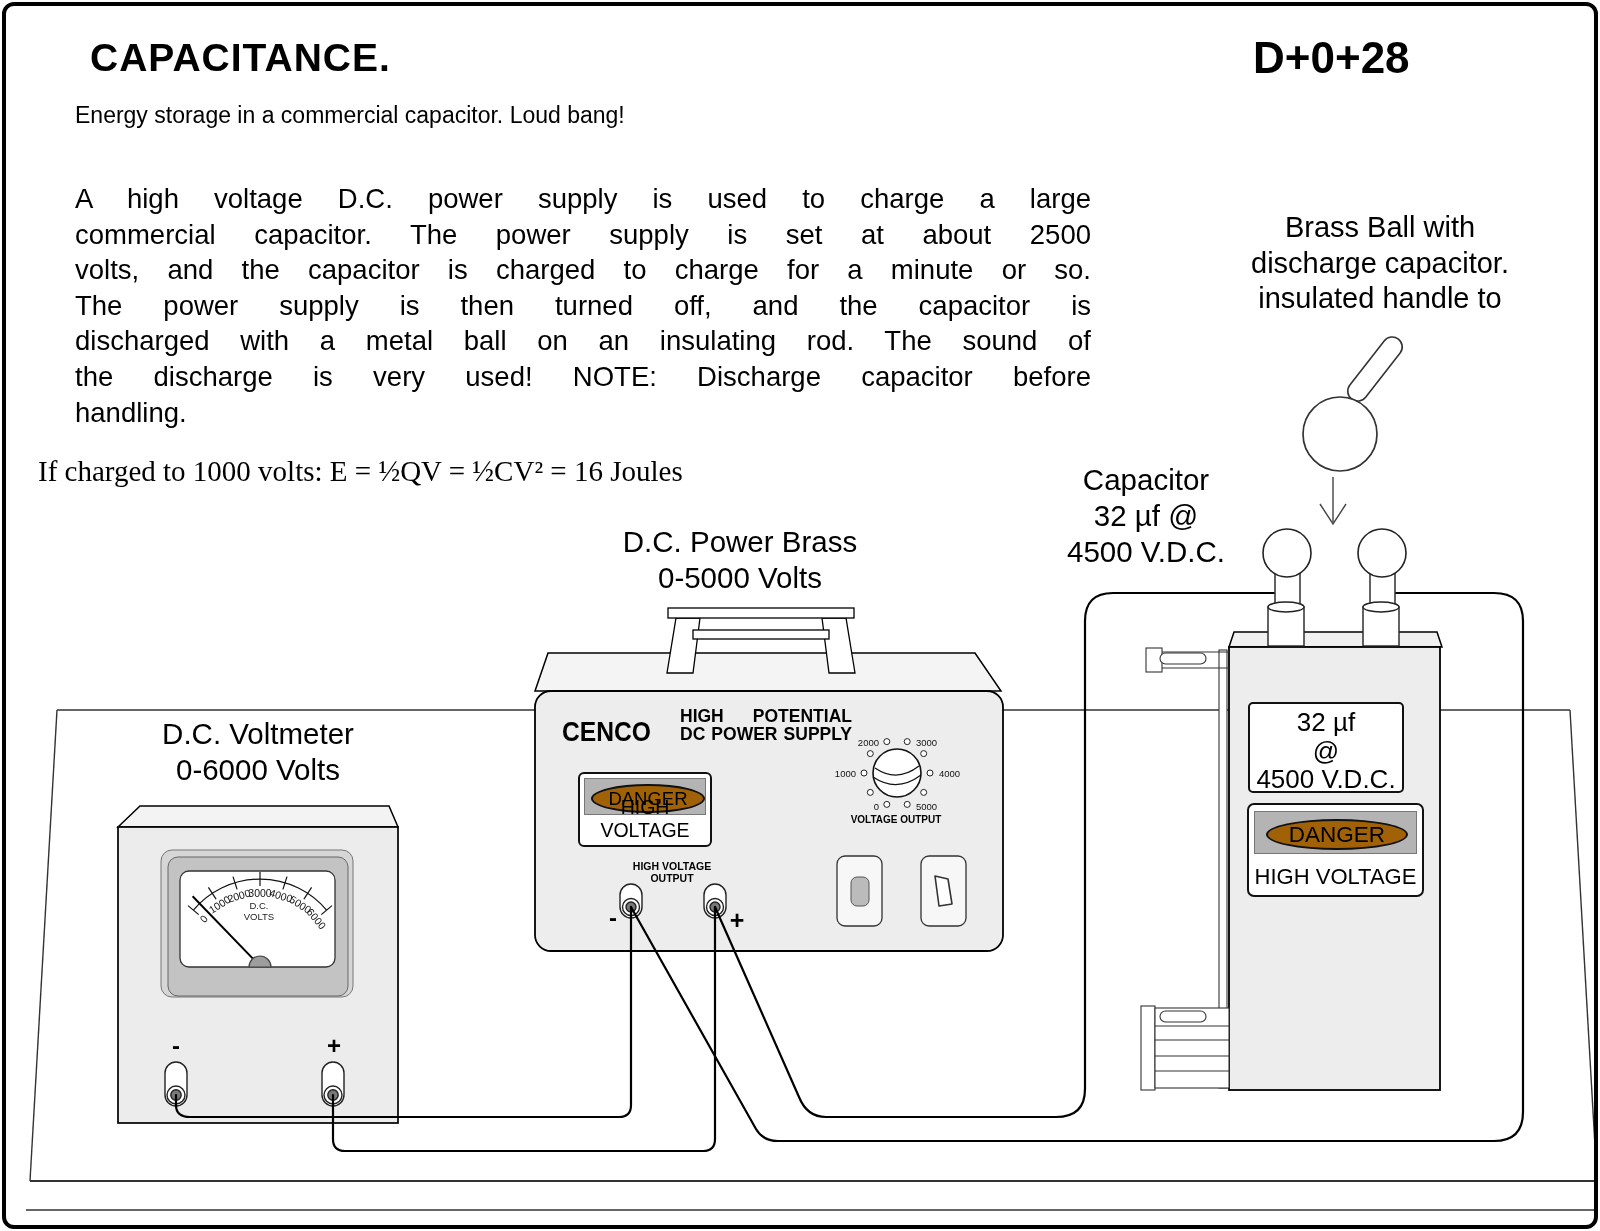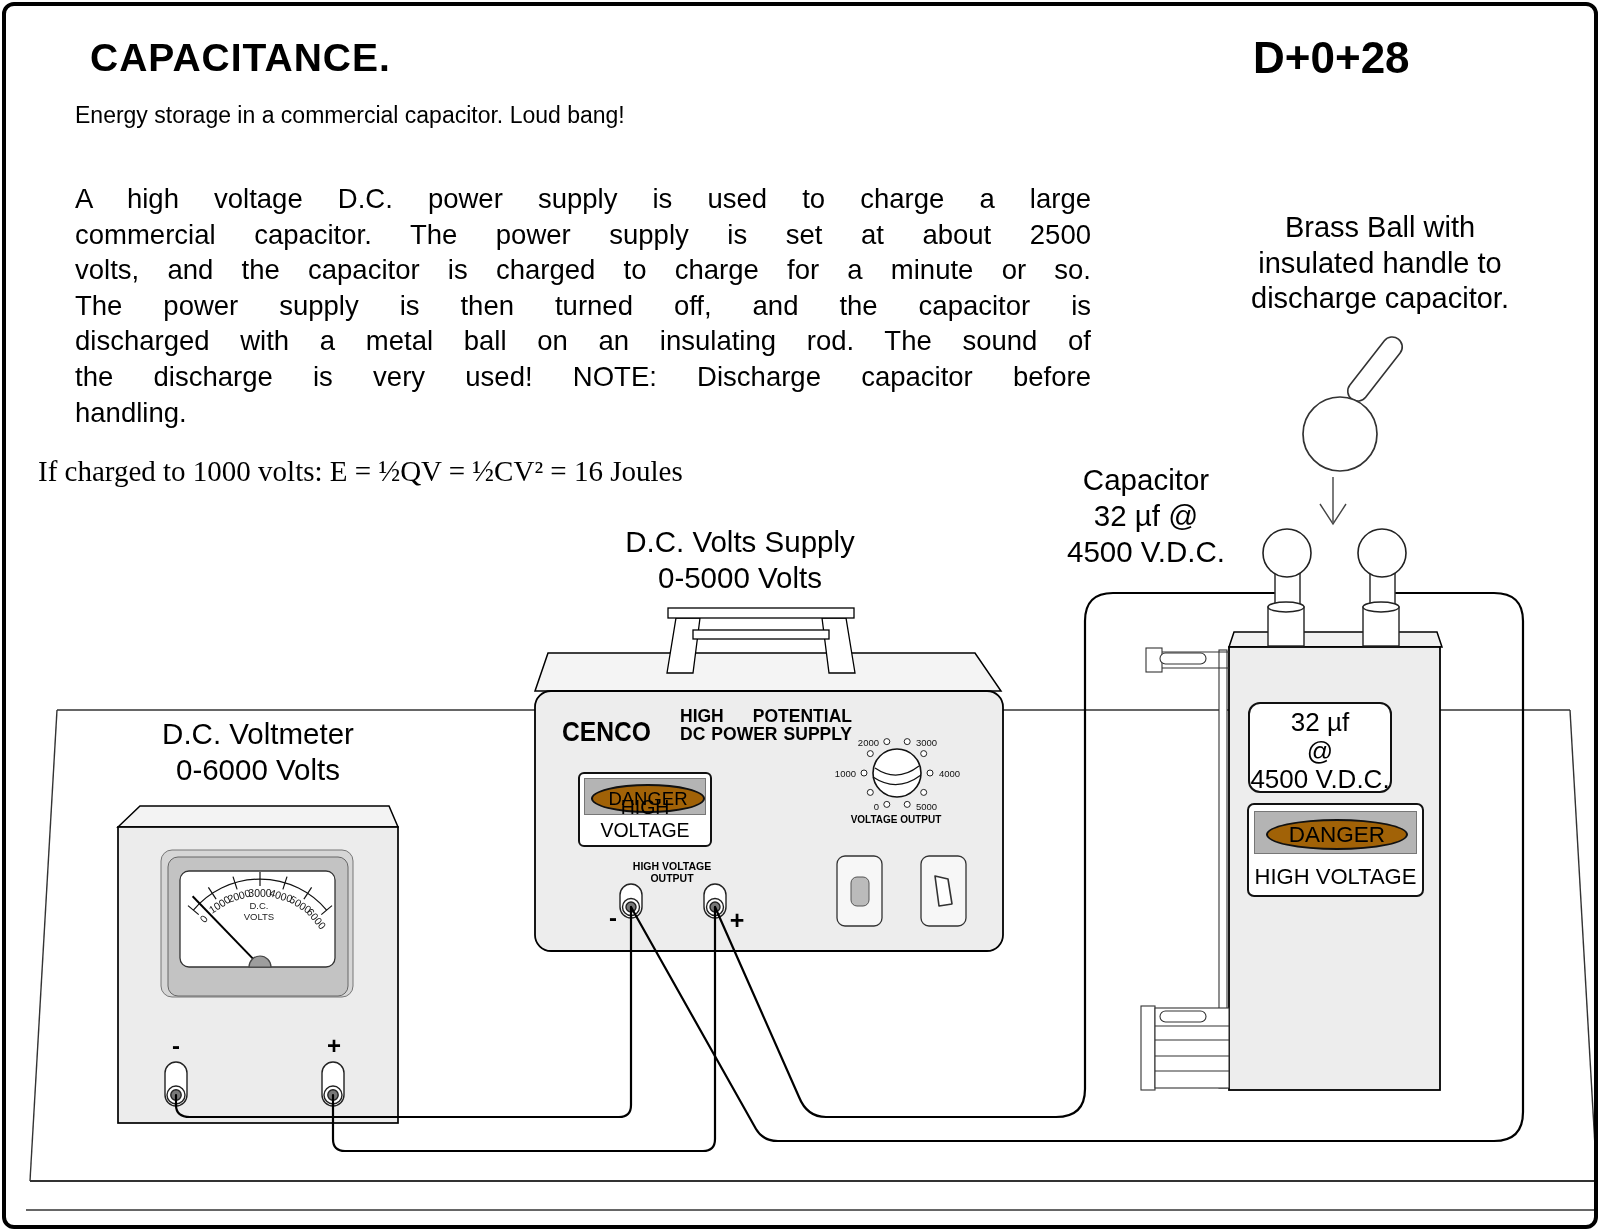--- a/index.html
+++ b/index.html
@@ -203,36 +203,36 @@
     <div class="jline">volts, and the capacitor is charged to charge for a minute or so.</div>
     <div class="jline">The power supply is then turned off, and the capacitor is</div>
     <div class="jline">discharged with a metal ball on an insulating rod.  The sound of</div>
     <div class="jline">the discharge is very used! NOTE: Discharge capacitor before</div>
     <div class="lline">handling.</div>
   </div>
 
   <div class="txt formula" style="left:38px;top:455px;font-family:Liberation Serif, serif;">If charged to 1000 volts: E = ½QV = ½CV² = 16 Joules</div>
 
   <div class="txt anno center" style="left:570px;top:524px;width:340px;">
-    <div>D.C. Volts Supply</div>
+    <div>D.C. Power Brass</div>
     <div>0-5000 Volts</div>
   </div>
   <div class="txt anno center" style="left:100px;top:716px;width:316px;">
     <div>D.C. Voltmeter</div>
     <div>0-6000 Volts</div>
   </div>
   <div class="txt anno center" style="left:1006px;top:462px;width:280px;">
     <div>Capacitor</div>
     <div>32 µf @</div>
     <div>4500 V.D.C.</div>
   </div>
   <div class="txt anno center" style="left:1210px;top:210px;width:340px;font-size:29px;line-height:35.5px;">
     <div>Brass Ball with</div>
+    <div>discharge capacitor.</div>
     <div>insulated handle to</div>
-    <div>discharge capacitor.</div>
   </div>
 
   <div class="txt cenco" style="left:562px;top:716px;">CENCO</div>
   <div class="txt pstitle" style="left:680px;top:707px;">
     <div class="r1">
       <span>HIGH</span>
       <span>POTENTIAL</span>
     </div>
     <div class="r2">DC POWER SUPPLY</div>
   </div>
@@ -252,21 +252,21 @@
   <div class="txt term center" style="left:598px;top:904px;width:30px;font-size:24px;">-</div>
   <div class="txt term center" style="left:722px;top:906px;width:30px;font-size:25px;">+</div>
 
   <div class="txt center" style="left:226px;top:901px;width:66px;font-size:9.5px;line-height:10.5px;color:#222;z-index:10;">
     <div>D.C.</div>
     <div>VOLTS</div>
   </div>
   <div class="txt term center" style="left:161px;top:1032px;width:30px;font-size:24px;">-</div>
   <div class="txt term center" style="left:319px;top:1032px;width:30px;font-size:24px;">+</div>
 
-  <div class="sign center" style="left:1248px;top:702px;width:144px;height:91px;border-radius:12px;font-size:26px;line-height:28.5px;padding-top:4px;">
+  <div class="sign center" style="left:1248px;top:702px;width:156px;height:91px;border-radius:5px;font-size:26px;line-height:28.5px;padding-top:4px;">
     <div>32 µf</div>
     <div>@</div>
     <div>4500 V.D.C.</div>
   </div>
   <div class="sign" style="left:1247px;top:803px;width:177px;height:94px;border-radius:7px;">
     <div class="dangerband" style="left:5px;top:6px;right:5px;height:43px;"></div>
     <div class="dangerellipse" style="left:17px;top:14px;width:138px;height:27px;font-size:22.5px;">DANGER</div>
     <div class="abs center" style="left:0;right:0;bottom:5px;font-size:22px;">HIGH VOLTAGE</div>
   </div>
 </div>

